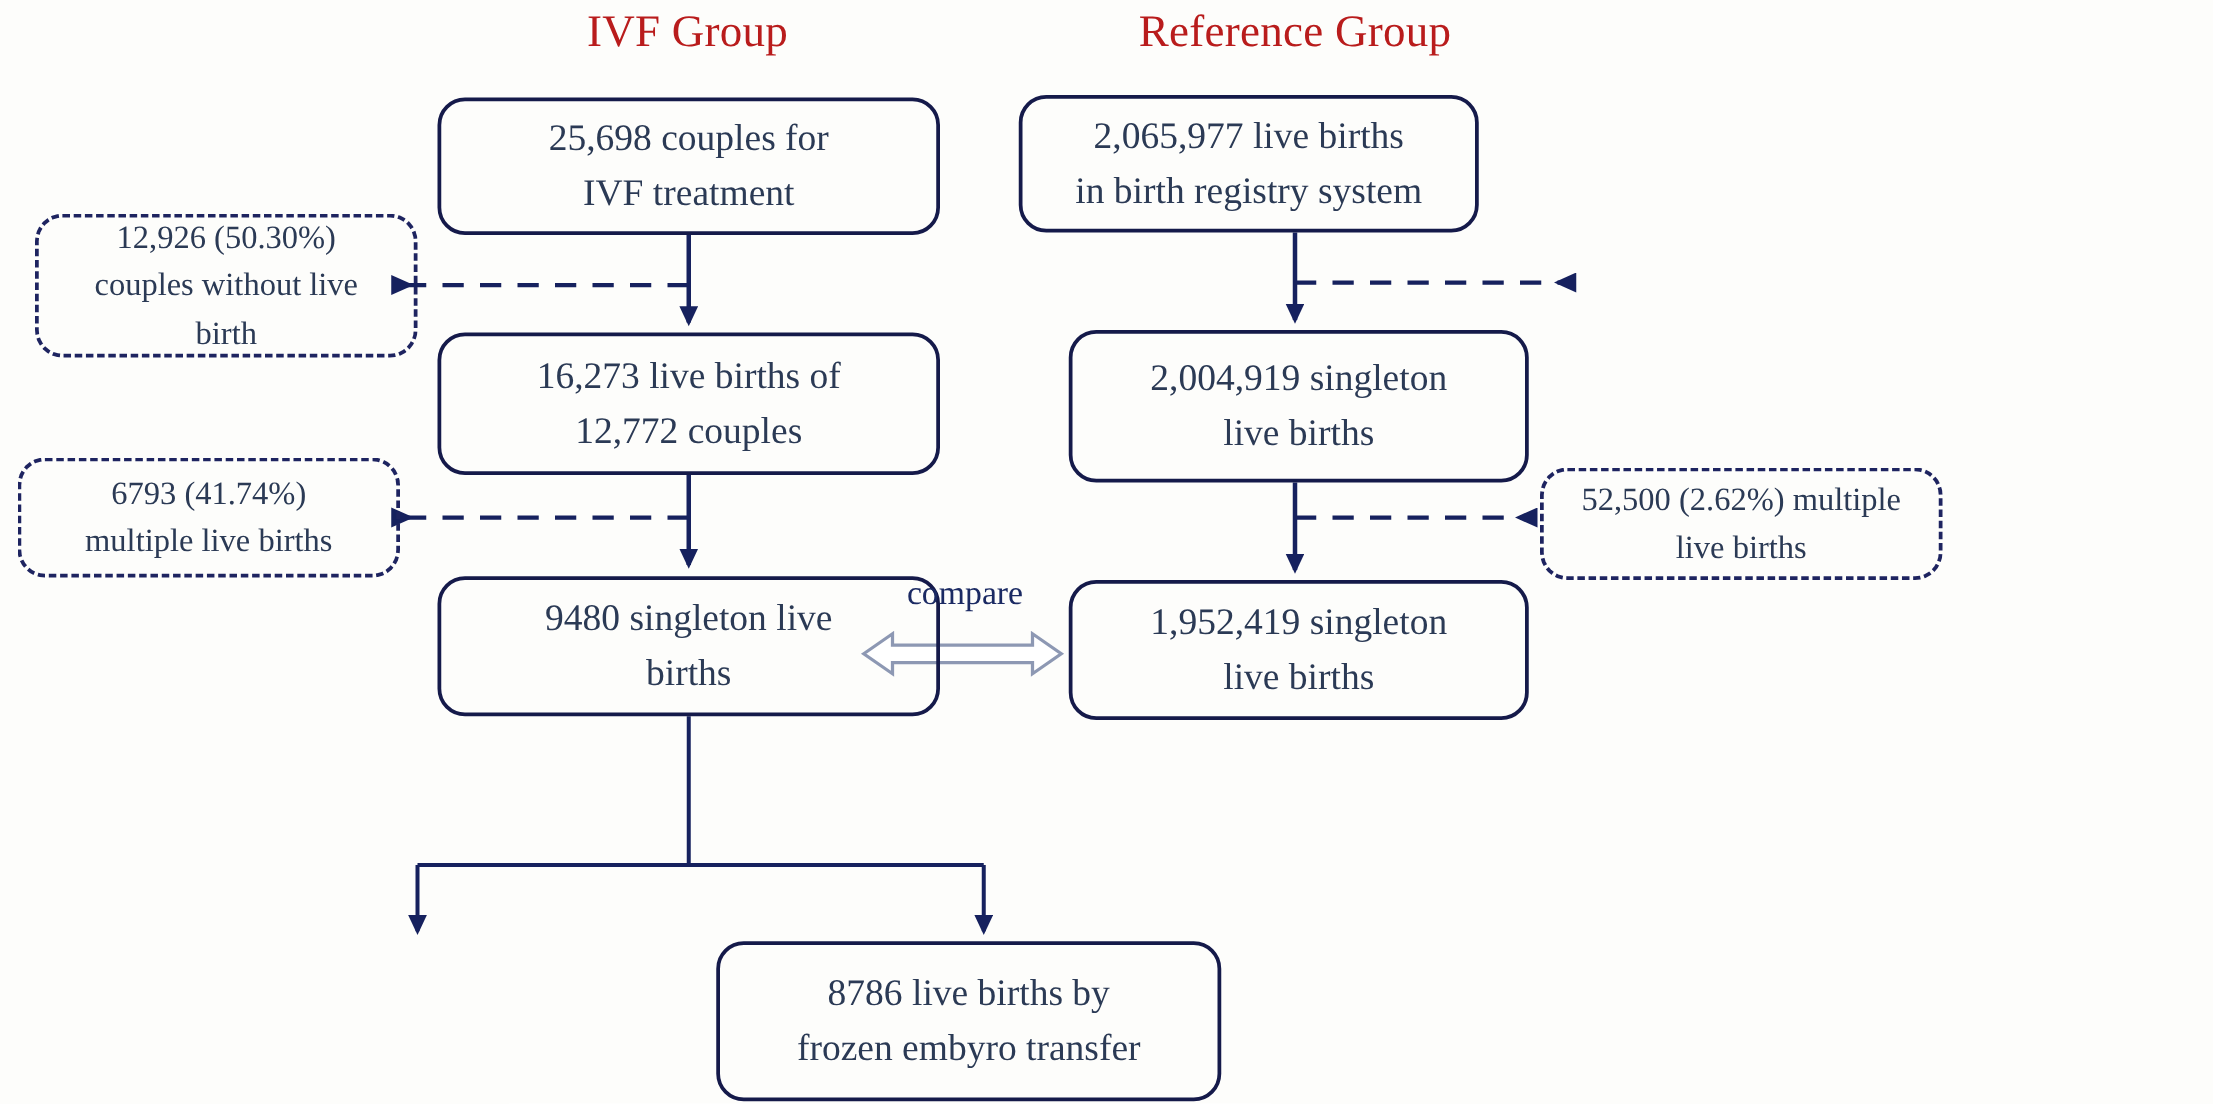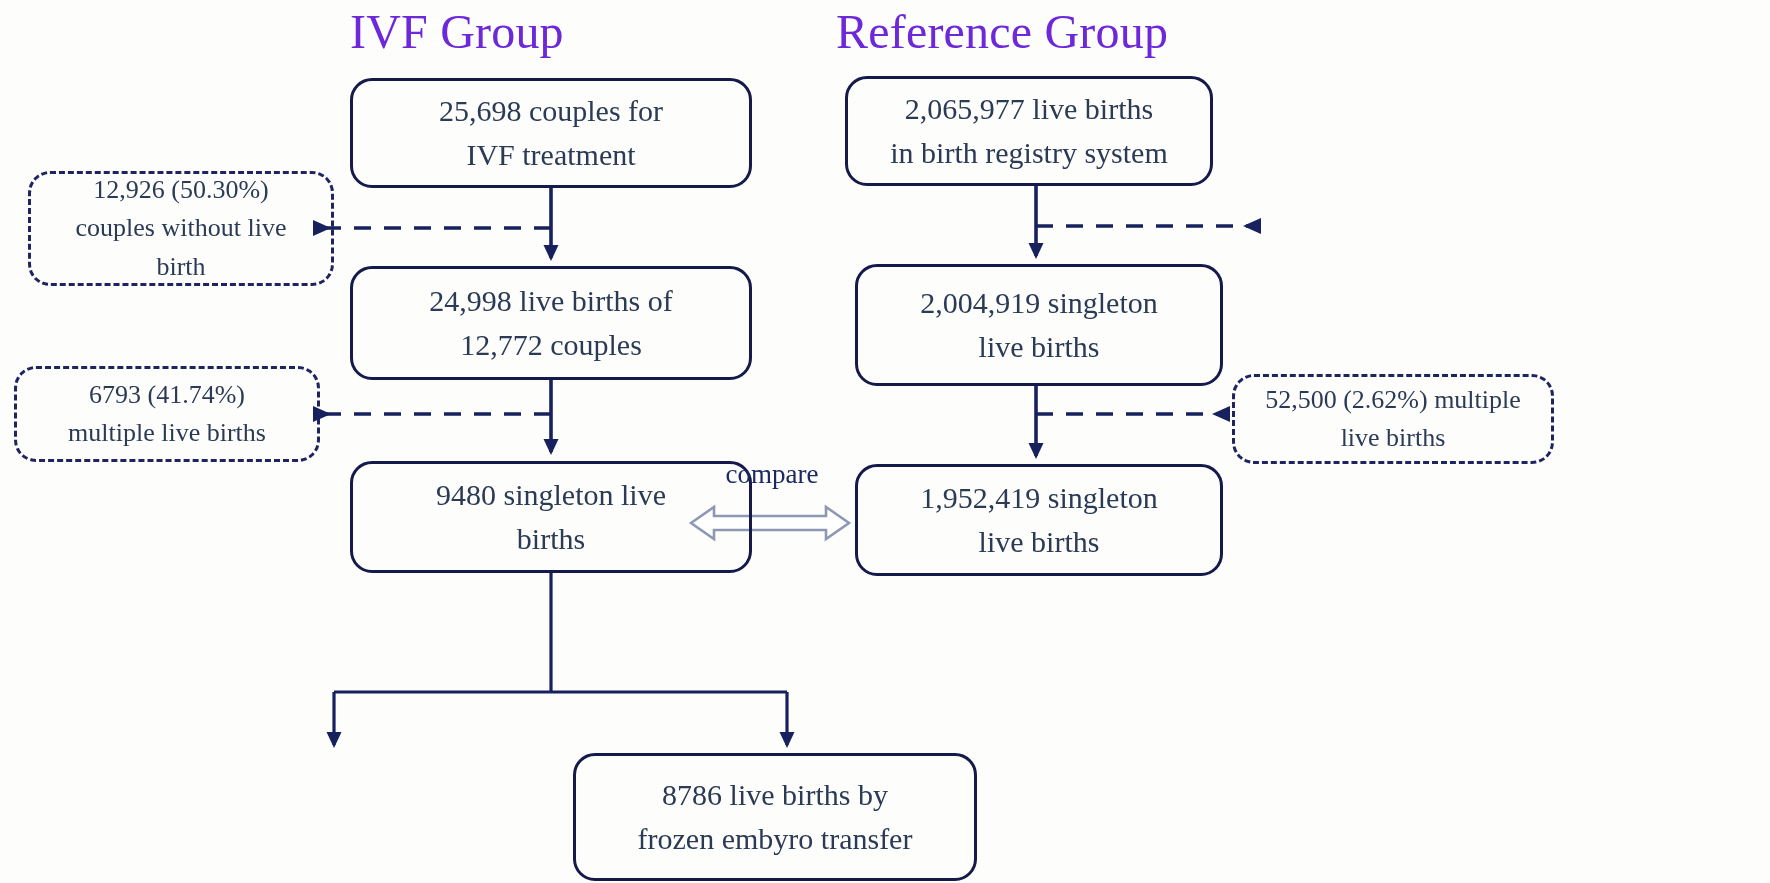--- a/index.html
+++ b/index.html
@@ -21,22 +21,23 @@
   svg.flow {
     position: absolute;
     top: 0;
     left: 0;
     width: 1770px;
     height: 883px;
   }
   .col-title {
     position: absolute;
     font-family: "Liberation Serif", "DejaVu Serif", serif;
-    font-size: 48px;
-    color: #6d28d9;
+    font-size: 36px;
+    color: #b91c1c;
+    text-align: center;
     white-space: nowrap;
     letter-spacing: 0.2px;
   }
   .node {
     position: absolute;
     box-sizing: border-box;
     display: flex;
     align-items: center;
     justify-content: center;
     text-align: center;
@@ -119,21 +120,21 @@
 
   <div class="col-title" style="left:350px; top:4px; width:400px;">IVF Group</div>
   <div class="col-title" style="left:836px; top:4px; width:400px;">Reference Group</div>
 
   <div class="node solid" style="left:350px; top:78px; width:402px; height:110px;">
     <span class="txt fs-main">25,698 couples for
 IVF treatment</span>
   </div>
 
   <div class="node solid" style="left:350px; top:266px; width:402px; height:114px;">
-    <span class="txt fs-main">24,998 live births of
+    <span class="txt fs-main">16,273 live births of
 12,772 couples</span>
   </div>
 
   <div class="node solid" style="left:350px; top:461px; width:402px; height:112px;justify-content:center;">
     <span class="txt fs-main">9480 singleton live
 births</span>
   </div>
 
 
   <div class="node solid" style="left:573px; top:753px; width:404px; height:128px;">
@@ -145,21 +146,21 @@
     <span class="txt fs-side">12,926 (50.30%)
 couples without live
 birth</span>
   </div>
 
   <div class="node dashed" style="left:14px; top:366px; width:306px; height:96px;">
     <span class="txt fs-side">6793 (41.74%)
 multiple live births</span>
   </div>
 
-  <div class="node solid" style="left:845px; top:76px; width:368px; height:110px;">
+  <div class="node solid" style="left:815px; top:76px; width:368px; height:110px;">
     <span class="txt fs-main">2,065,977 live births
 in birth registry system</span>
   </div>
 
   <div class="node solid" style="left:855px; top:264px; width:368px; height:122px;">
     <span class="txt fs-main">2,004,919 singleton
 live births</span>
   </div>
 
   <div class="node solid" style="left:855px; top:464px; width:368px; height:112px;">

